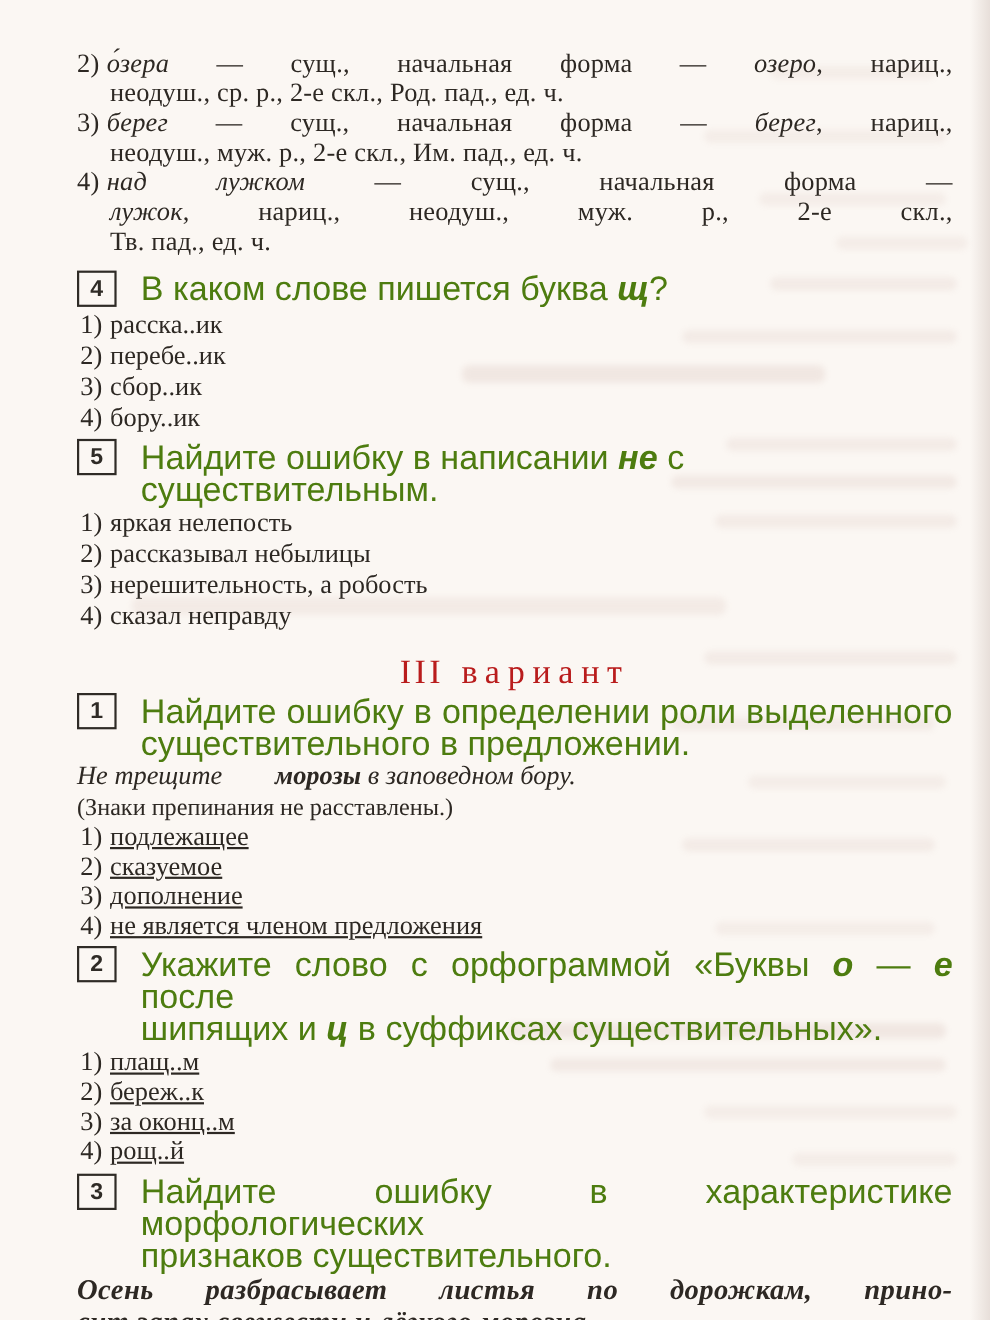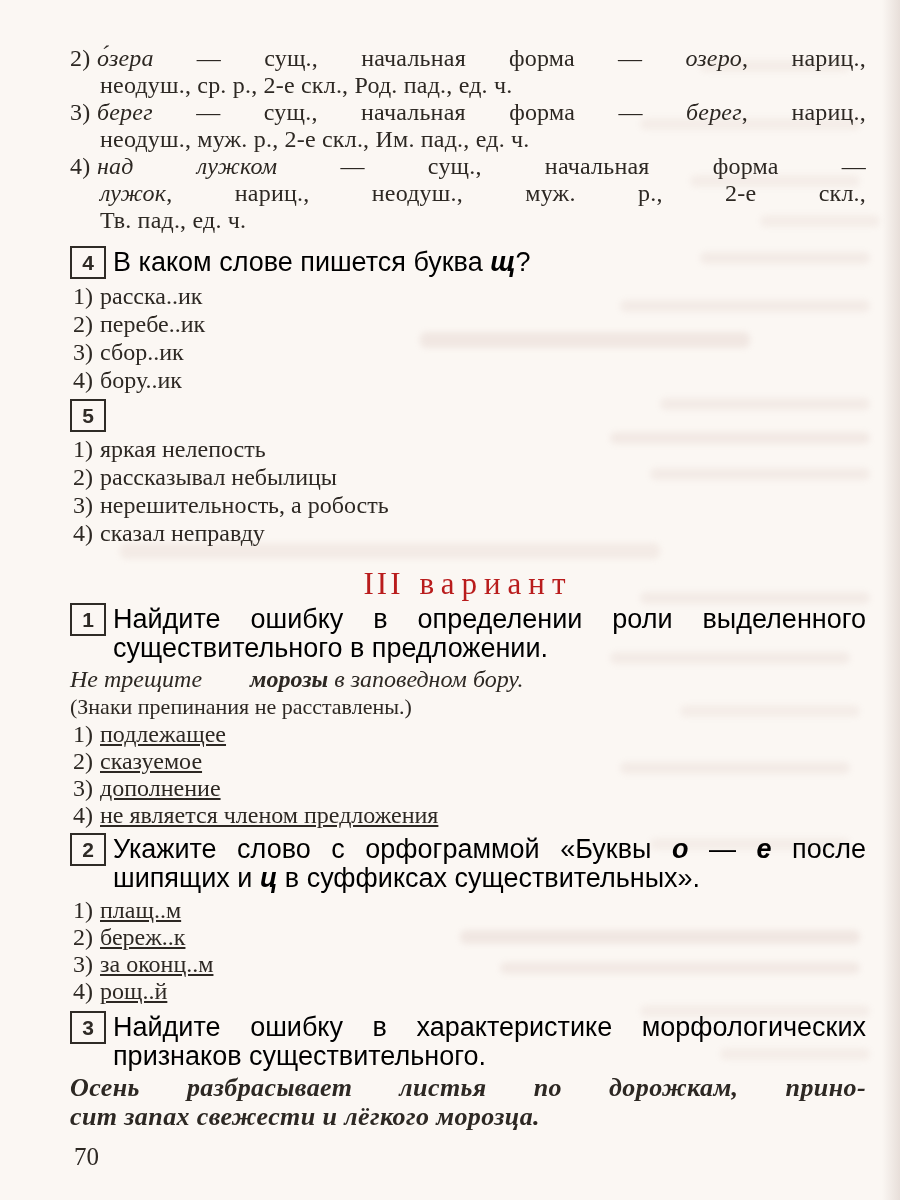--- a/index.html
+++ b/index.html
@@ -28,23 +28,23 @@
   .qbox{
     width:36px;height:33px;flex:none;box-sizing:border-box;
     border:2px solid #2f2b26;
     display:flex;align-items:center;justify-content:center;
     font-family:"Liberation Sans", sans-serif;
     font-weight:bold;font-size:21px;color:#2f2b26;
     margin-top:-2px;
     background:transparent;
   }
   .qtext{
-    flex:1;margin-left:7px;
+    flex:1;margin-left:22px;
     font-family:"Liberation Sans", sans-serif;
-    font-size:27px;line-height:29px;color:#000000;
+    font-size:31px;line-height:29px;color:#4d7c0f;
   }
   .qtext .bi{font-weight:bold;font-style:italic;}
   
   .opts{padding-left:3px;}
   .opt{font-size:24px;line-height:28px;}
   .opt3{font-size:24px;line-height:27px;text-decoration:underline;}
   
   .heading{text-align:center;font-size:31px;line-height:30px;margin-top:22px;color:#b91c1c;}
   .heading .numeral{letter-spacing:3px;}
   .heading .word{margin-left:16px;letter-spacing:7px;}
@@ -110,20 +110,21 @@
   </div>
   <div class="opts mt3">
     <div class="opt"><span class="onum">1)</span><span>расска..ик</span></div>
     <div class="opt"><span class="onum">2)</span><span>перебе..ик</span></div>
     <div class="opt"><span class="onum">3)</span><span>сбор..ик</span></div>
     <div class="opt"><span class="onum">4)</span><span>бору..ик</span></div>
   </div>
 
   <div class="qheader mt7">
     <div class="qbox">5</div>
+    <div class="qtext"><span>Найдите ошибку в написании </span><span class="bi">не</span><span> с существительным.</span></div>
   </div>
   <div class="opts mt3">
     <div class="opt"><span class="onum">1)</span><span>яркая нелепость</span></div>
     <div class="opt"><span class="onum">2)</span><span>рассказывал небылицы</span></div>
     <div class="opt"><span class="onum">3)</span><span>нерешительность, а робость</span></div>
     <div class="opt"><span class="onum">4)</span><span>сказал неправду</span></div>
   </div>
 
   <div class="heading"><span class="numeral">III</span><span class="word">вариант</span></div>
 

